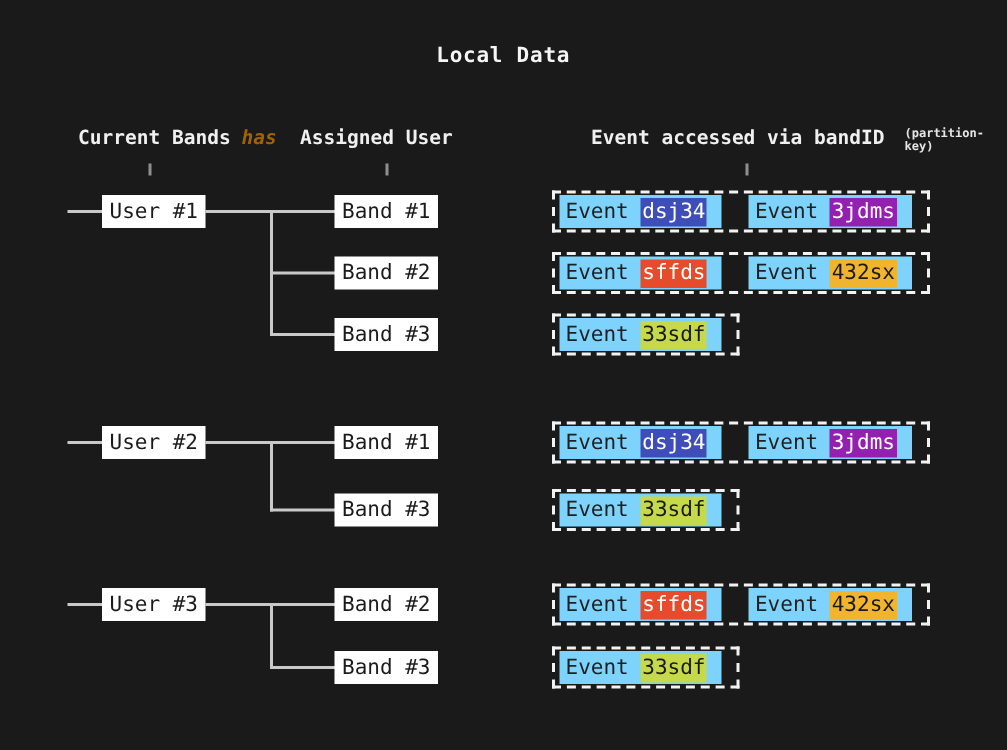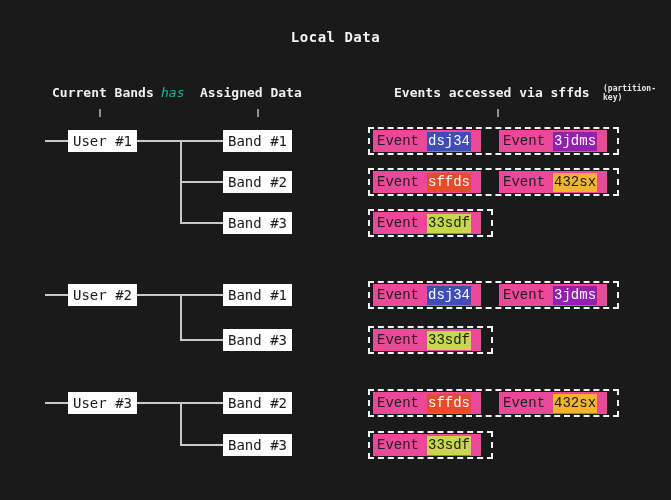--- a/index.html
+++ b/index.html
@@ -6,55 +6,55 @@
   .stage{
     position:relative;width:671px;height:500px;background:#1a1a1a;overflow:hidden;
     font-family:"DejaVu Sans Mono","Liberation Mono",monospace;
     color:#f2f2f2;
   }
   .title{
     position:absolute;top:29px;left:0;width:671px;text-align:center;
     font-size:14px;font-weight:bold;color:#f5f5f5;letter-spacing:0.5px;
   }
   .hdr{position:absolute;top:85px;font-size:13px;font-weight:bold;color:#f0f0f0;white-space:nowrap;}
-  .hdr-has{position:absolute;top:85px;font-size:13px;font-style:italic;font-weight:400;color:#14b8a6;}
+  .hdr-has{position:absolute;top:85px;font-size:13px;font-style:italic;font-weight:700;color:#a16207;}
   .hdr-small{position:absolute;top:84px;font-size:8px;font-weight:bold;color:#e6e6e6;letter-spacing:0px;}
   .tick{position:absolute;width:2px;height:8px;background:#8f8f8f;}
   .hline{position:absolute;height:2px;background:#c9c9c9;}
   .vline{position:absolute;width:2px;background:#c9c9c9;}
   .node{
     position:absolute;height:22px;line-height:22px;padding:0 5px;
     background:#ffffff;color:#1b1b1b;font-size:14px;white-space:nowrap;
     box-sizing:border-box;
   }
   .egroup{
     position:absolute;display:inline-flex;align-items:center;gap:18px;
     border:2px dashed #f2f2f2;padding:1px 10px 1px 3px;height:28px;box-sizing:border-box;
   }
   .chip{
     display:inline-flex;align-items:center;height:22px;
-    background:#ec4899;color:#1f1f1f;font-size:14px;white-space:nowrap;
-    padding:0 10px 0 4px;box-sizing:border-box;font-family:Liberation Mono, monospace;
+    background:#7dd3fc;color:#1f1f1f;font-size:14px;white-space:nowrap;
+    padding:0 10px 0 4px;box-sizing:border-box;
   }
   .badge{
     display:inline-block;margin-left:8px;padding:0 1px;height:19px;line-height:19px;
     font-size:14px;
   }
 </style>
 </head>
 <body>
 
 <div class="stage">
 
   <div class="title">Local Data</div>
 
   <div class="hdr" style="left:52px">Current Bands</div>
   <div class="hdr-has" style="left:161px">has</div>
-  <div class="hdr" style="left:200px">Assigned Data</div>
-  <div class="hdr" style="left:394px">Events accessed via sffds</div>
+  <div class="hdr" style="left:200px">Assigned User</div>
+  <div class="hdr" style="left:394px">Event accessed via bandID</div>
   <div class="hdr-small" style="left:603px">(partition-key)</div>
 
   <div class="tick" style="left:99px;top:109px"></div>
   <div class="tick" style="left:257px;top:109px"></div>
   <div class="tick" style="left:497px;top:109px"></div>
 
   <div class="hline" style="left:45px;top:140px;width:23px"></div>
   <div class="hline" style="left:137px;top:140px;width:87px"></div>
   <div class="vline" style="left:180px;top:140px;height:84px"></div>
   <div class="hline" style="left:180px;top:181px;width:44px"></div>

